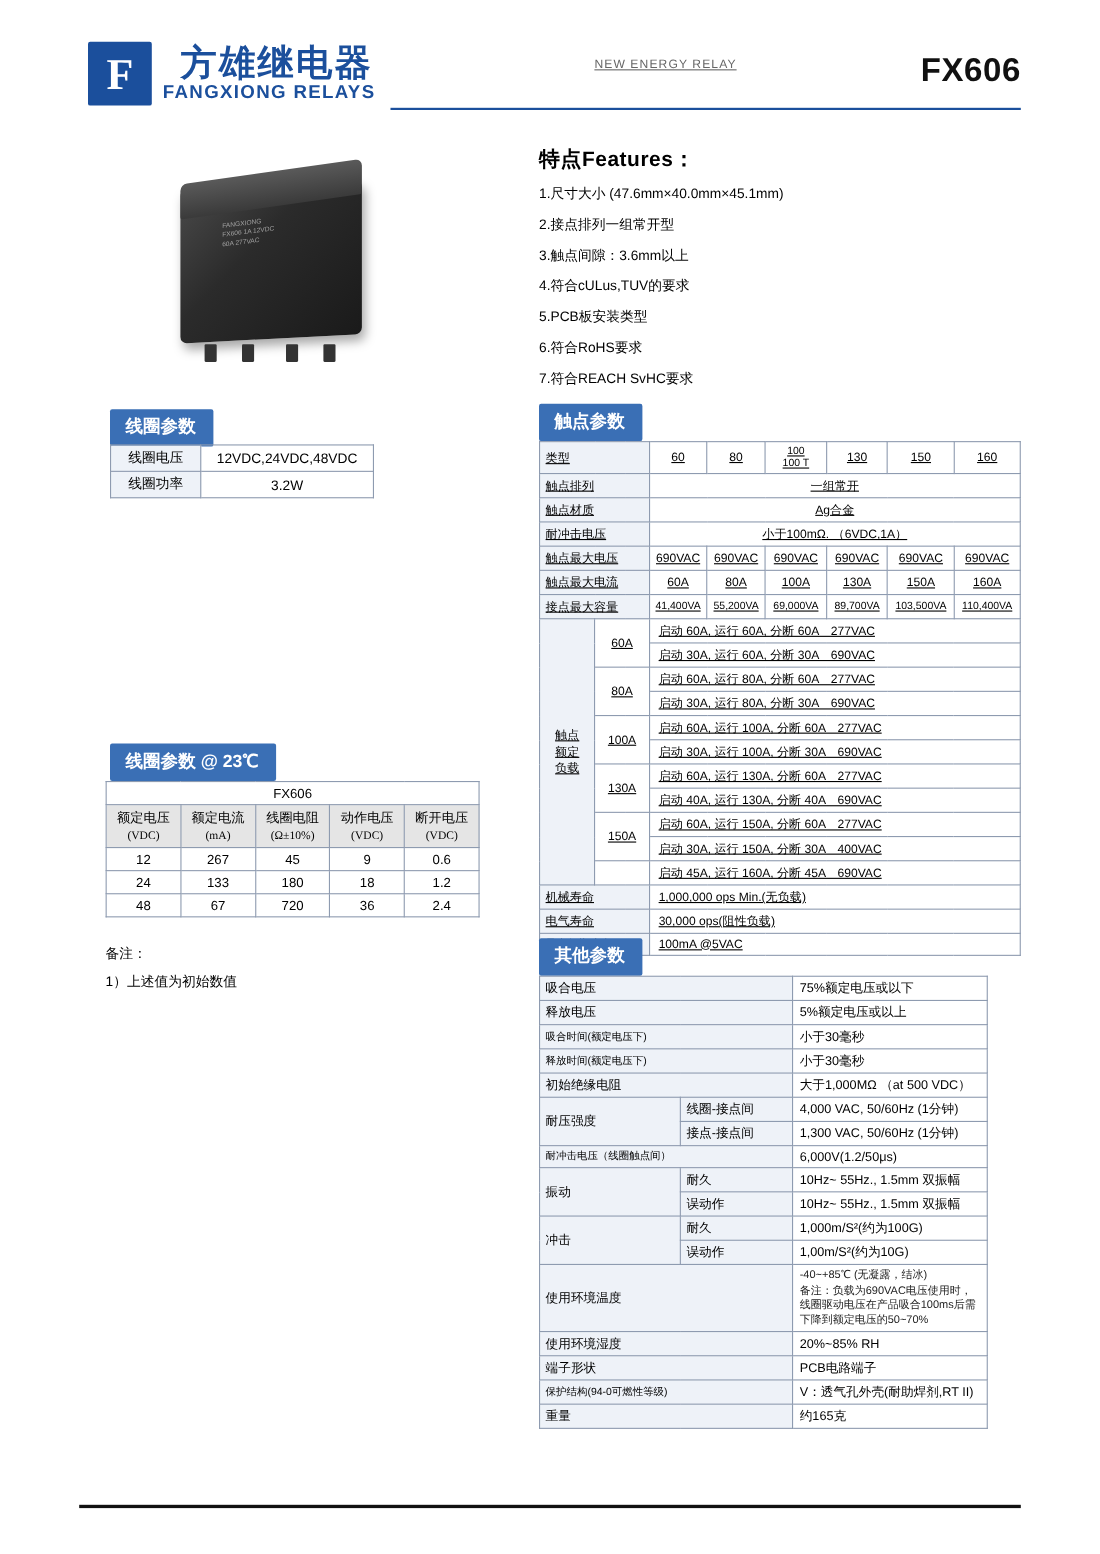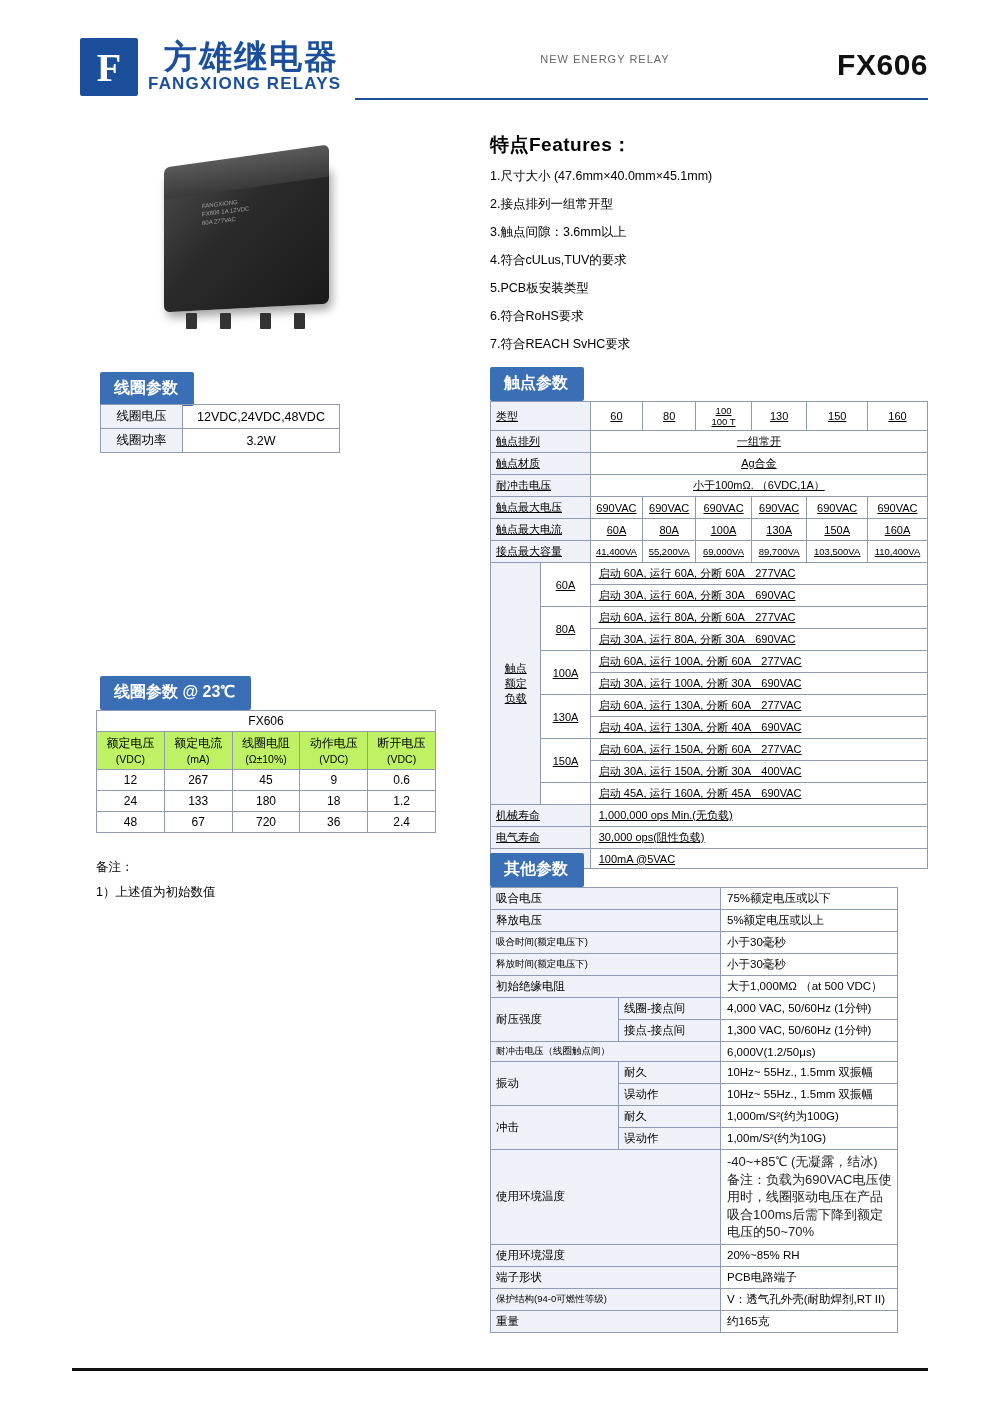--- a/index.html
+++ b/index.html
@@ -18,21 +18,21 @@
     width:58px; height:58px; background:#1b4f9c; color:#fff;
     display:flex; align-items:center; justify-content:center;
     font-family:"Liberation Serif", serif; font-weight:bold; font-size:40px;
     border-radius:2px;
   }
   .logo-text { margin-left:10px; }
   .logo-cn { font-size:33px; font-weight:bold; color:#1b4f9c; letter-spacing:2px; line-height:1.05;margin-left:16px; }
   .logo-en { font-size:17px; font-weight:bold; color:#1b4f9c; letter-spacing:1.2px; }
   .header-center { position:absolute; left:455px; top:50px; text-align:center; width:300px; }
   .hc-line1 { font-size:15px; color:#444; letter-spacing:1px; }
-  .hc-line2 { font-size:11px; color:#666; letter-spacing:1px; margin-top:3px; }
+  .hc-line2 { font-size:11px; color:#666; letter-spacing:1px; margin-top:3px;text-decoration:underline; }
   .model { position:absolute; right:72px; top:48px; font-size:30px; font-weight:bold; color:#111; letter-spacing:0.5px; }
   .header-rule { position:absolute; left:355px; right:72px; top:98px; height:2px; background:#1b4f9c; }
   .footer-rule { position:absolute; left:72px; right:72px; bottom:42px; height:3px; background:#111; }
 
   
   .photo { position:absolute; left:150px; top:150px; width:210px; height:185px; }
   .relay-body {
     position:absolute; left:14px; top:18px; width:165px; height:140px;
     background:linear-gradient(135deg,#4a4a4a 0%,#2b2b2b 40%,#1a1a1a 100%);
     border-radius:6px; transform:skewY(-3deg);
@@ -48,21 +48,21 @@
 
   .sec-tab {
     display:inline-block; background:#3a6fb5; color:#fff; font-weight:bold;
     font-size:16px; padding:6px 16px 7px 14px; border-radius:2px;
   }
   .sec-tab-wrap { position:absolute; }
 
   table.grid { border-collapse:collapse; font-size:12.5px; }
   table.grid td, table.grid th { border:1px solid #8e9bb0; padding:3px 5px; text-align:center; font-weight:normal; }
   .lbl-cell { background:#eef2f8; }
-  .hdr-row td { background:#bef264; font-weight:normal; }
+  .hdr-row td { background:#e5e5e5; font-weight:normal;font-family:Liberation Serif, serif; }
 
   
   .coil-tab { position:absolute; left:100px; top:372px; }
   .coil-table { position:absolute; left:100px; top:404px; width:240px; }
   .coil-table td { height:20px; }
 
   .coil23-tab { position:absolute; left:100px; top:676px; }
   .coil23-table { position:absolute; left:96px; top:710px; width:340px; }
   .coil23-table td { height:19px; font-size:12px; }
   .coil23-table .sub { font-size:10.5px; }
@@ -81,21 +81,21 @@
   .contact-table td.tiny { font-size:9.5px; }
   .load-desc { text-align:left !important; padding-left:8px !important; font-size:11px; }
 
   .other-tab { position:absolute; left:490px; top:853px; }
   .other-table { position:absolute; left:490px; top:887px; width:408px; }
   .other-table td { height:19px; font-size:11.5px; padding:2px 4px; }
   .other-table td.k { text-align:left; background:#eef2f8; white-space:nowrap; }
   .other-table td.k2 { text-align:left; background:#eef2f8; }
   .other-table td.v { text-align:left; padding-left:6px; }
   .other-table td.small { font-size:9.5px; }
-  .note-small { font-size:13px; line-height:1.35; color:#222; }
+  .note-small { font-size:10px; line-height:1.35; color:#222; }
 </style>
 </head>
 <body>
 
 <div class="page">
 
   <div class="header">
     <div class="logo-wrap">
       <div class="logo-mark">F</div>
       <div class="logo-text">

